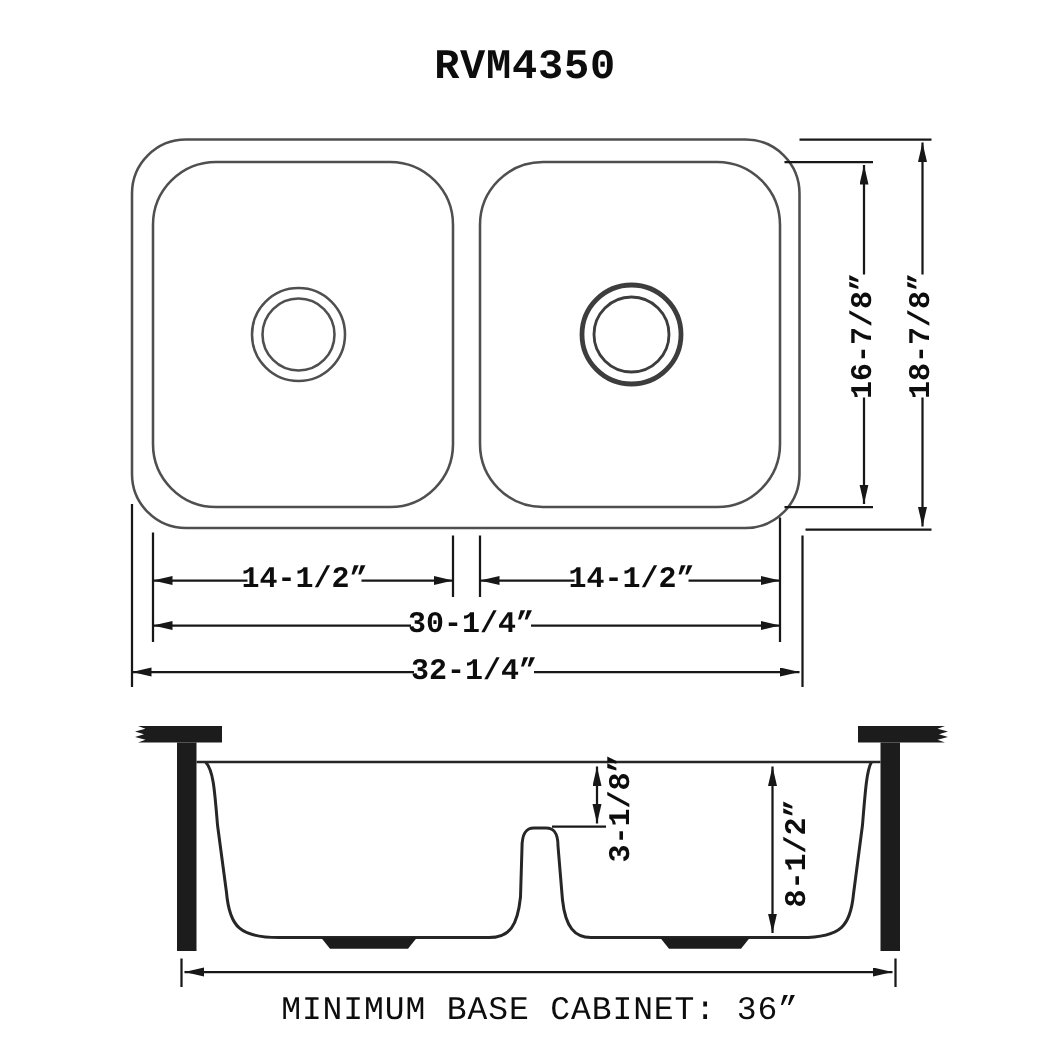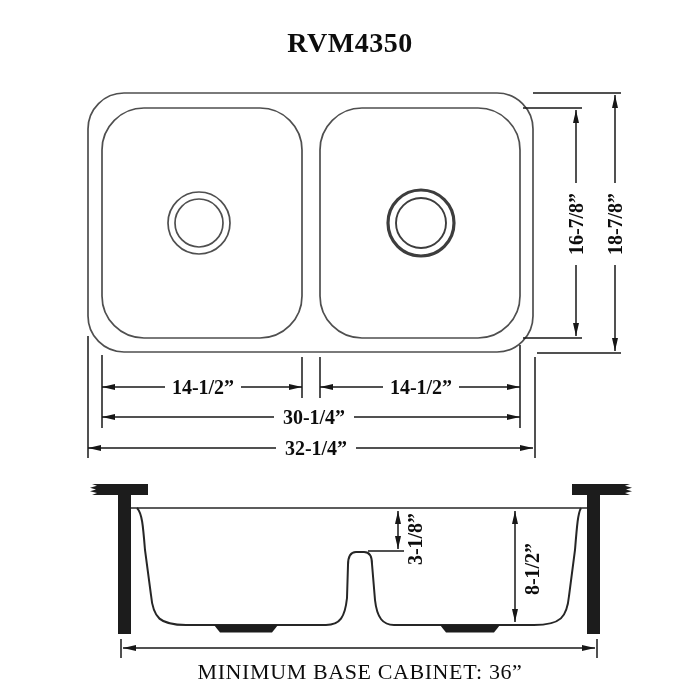--- a/index.html
+++ b/index.html
@@ -1,20 +1,20 @@
 <!DOCTYPE html>
 <html><head>
 <meta charset="utf-8">
 <style>
   html,body{margin:0;padding:0;background:#ffffff;}
   .canvas{
     position:relative;
     width:700px;height:700px;
     background:#ffffff;
-    font-family:Liberation Serif, serif;
+    font-family:Liberation Mono, monospace;
     overflow:hidden;
   }
   svg{position:absolute;left:0;top:0;}
   text{fill:#0d0d0d;}
   .title-txt{font-size:28px;font-weight:bold;letter-spacing:0.5px;}
   .dim-txt{font-size:20px;font-weight:bold;}
   .note-txt{font-size:22px;font-weight:normal;letter-spacing:0.6px;}
   .outline{stroke:#4f4f4f;stroke-width:1.7;fill:none;}
   .dimline{stroke:#171717;stroke-width:1.5;fill:none;}
   .profile{stroke:#262626;stroke-width:2;fill:none;}

